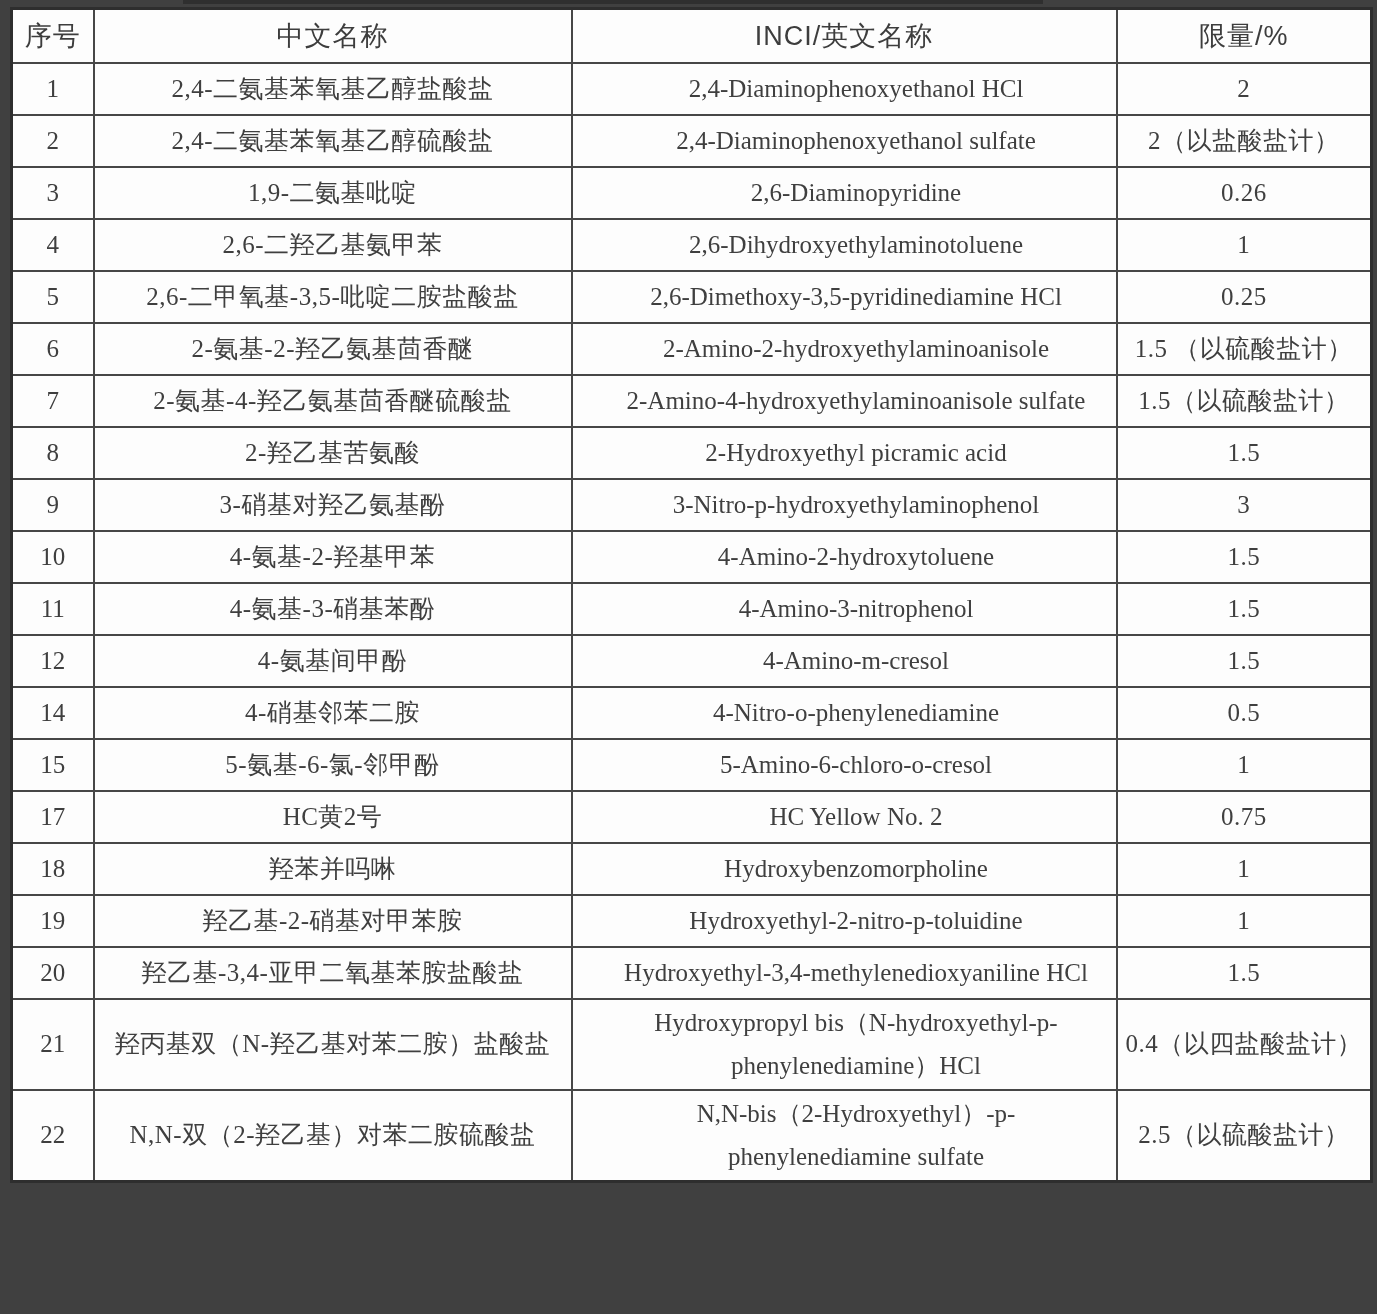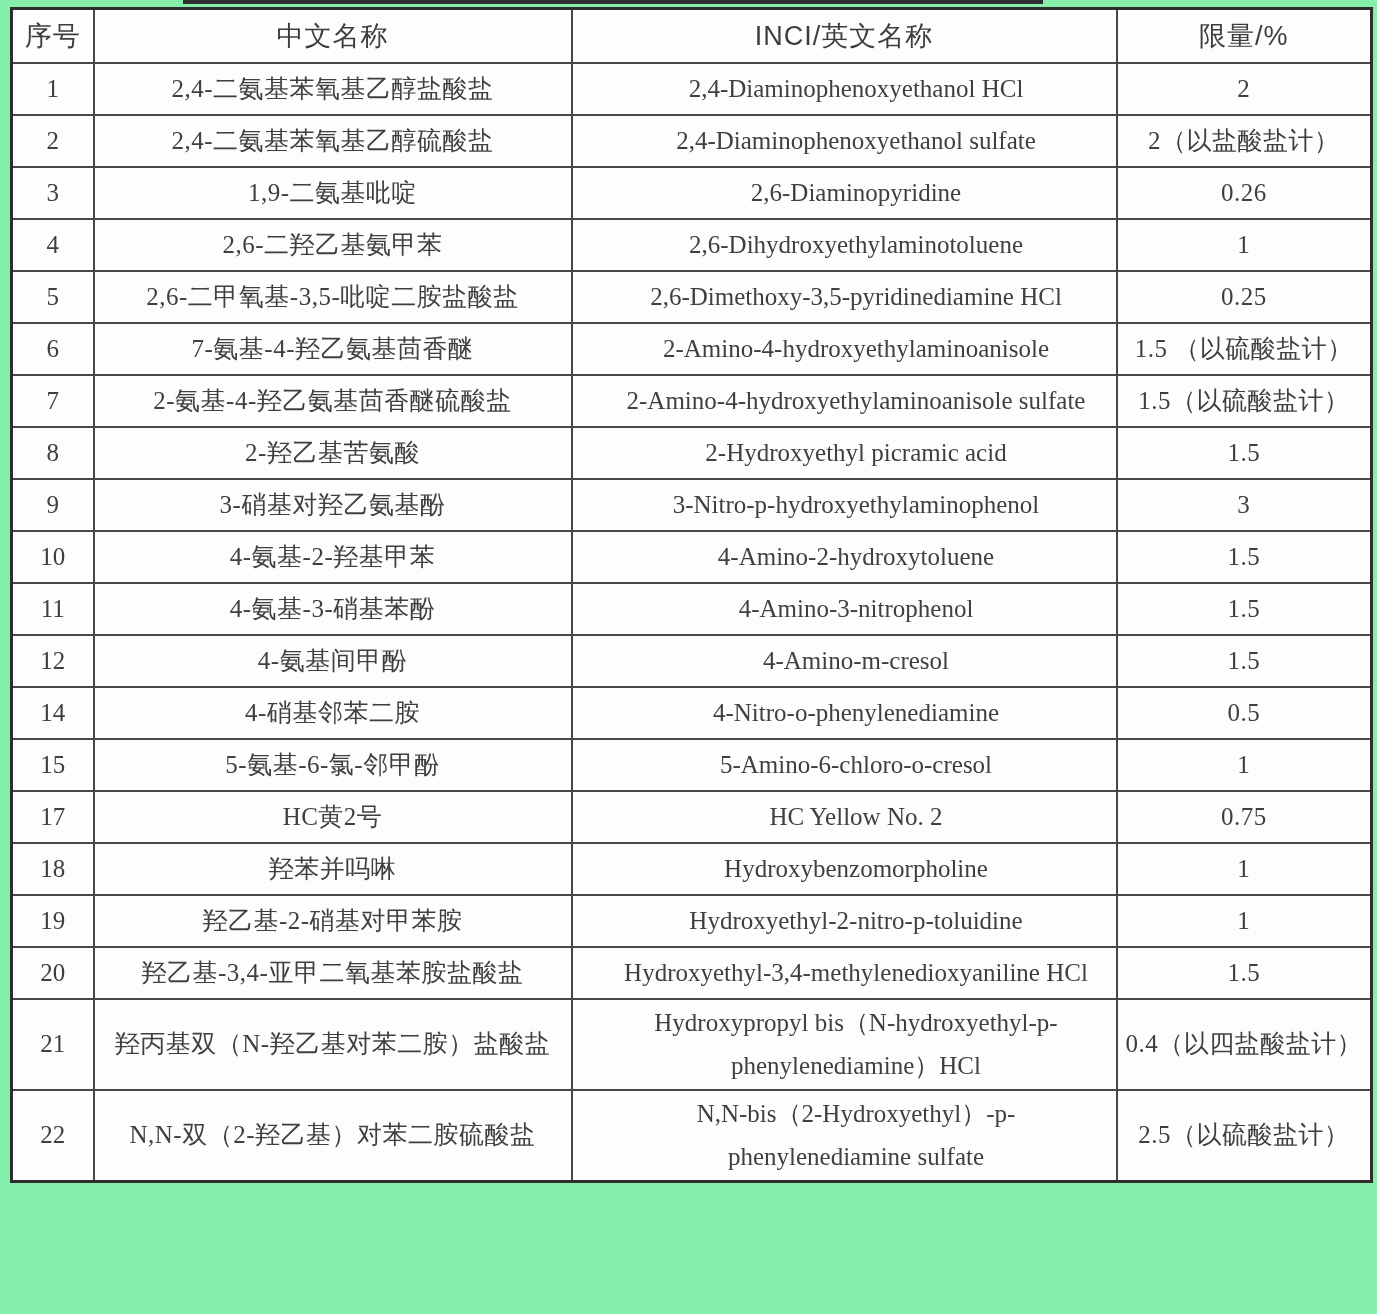--- a/index.html
+++ b/index.html
@@ -10,21 +10,21 @@
   body {
     width: 1377px;
     height: 1314px;
     position: relative;
     font-family: "Liberation Serif", "DejaVu Serif", serif;
     color: #3c3c3c;
   }
   .page {
     position: absolute;
     inset: 0;
-    background: #86efac;
+    background: #404040;
     overflow: hidden;
   }
   
   .top-fragment {
     position: absolute;
     top: 0;
     left: 183px;
     width: 860px;
     height: 4px;
     background: #2f2f2f;
@@ -123,22 +123,22 @@
           <td class="limit">1</td>
         </tr>
         <tr>
           <td class="no">5</td>
           <td class="cn">2,6-二甲氧基-3,5-吡啶二胺盐酸盐</td>
           <td class="inci">2,6-Dimethoxy-3,5-pyridinediamine HCl</td>
           <td class="limit">0.25</td>
         </tr>
         <tr>
           <td class="no">6</td>
-          <td class="cn">7-氨基-4-羟乙氨基茴香醚</td>
-          <td class="inci">2-Amino-4-hydroxyethylaminoanisole</td>
+          <td class="cn">2-氨基-2-羟乙氨基茴香醚</td>
+          <td class="inci">2-Amino-2-hydroxyethylaminoanisole</td>
           <td class="limit">1.5 （以硫酸盐计）</td>
         </tr>
         <tr>
           <td class="no">7</td>
           <td class="cn">2-氨基-4-羟乙氨基茴香醚硫酸盐</td>
           <td class="inci">2-Amino-4-hydroxyethylaminoanisole sulfate</td>
           <td class="limit">1.5（以硫酸盐计）</td>
         </tr>
         <tr>
           <td class="no">8</td>

